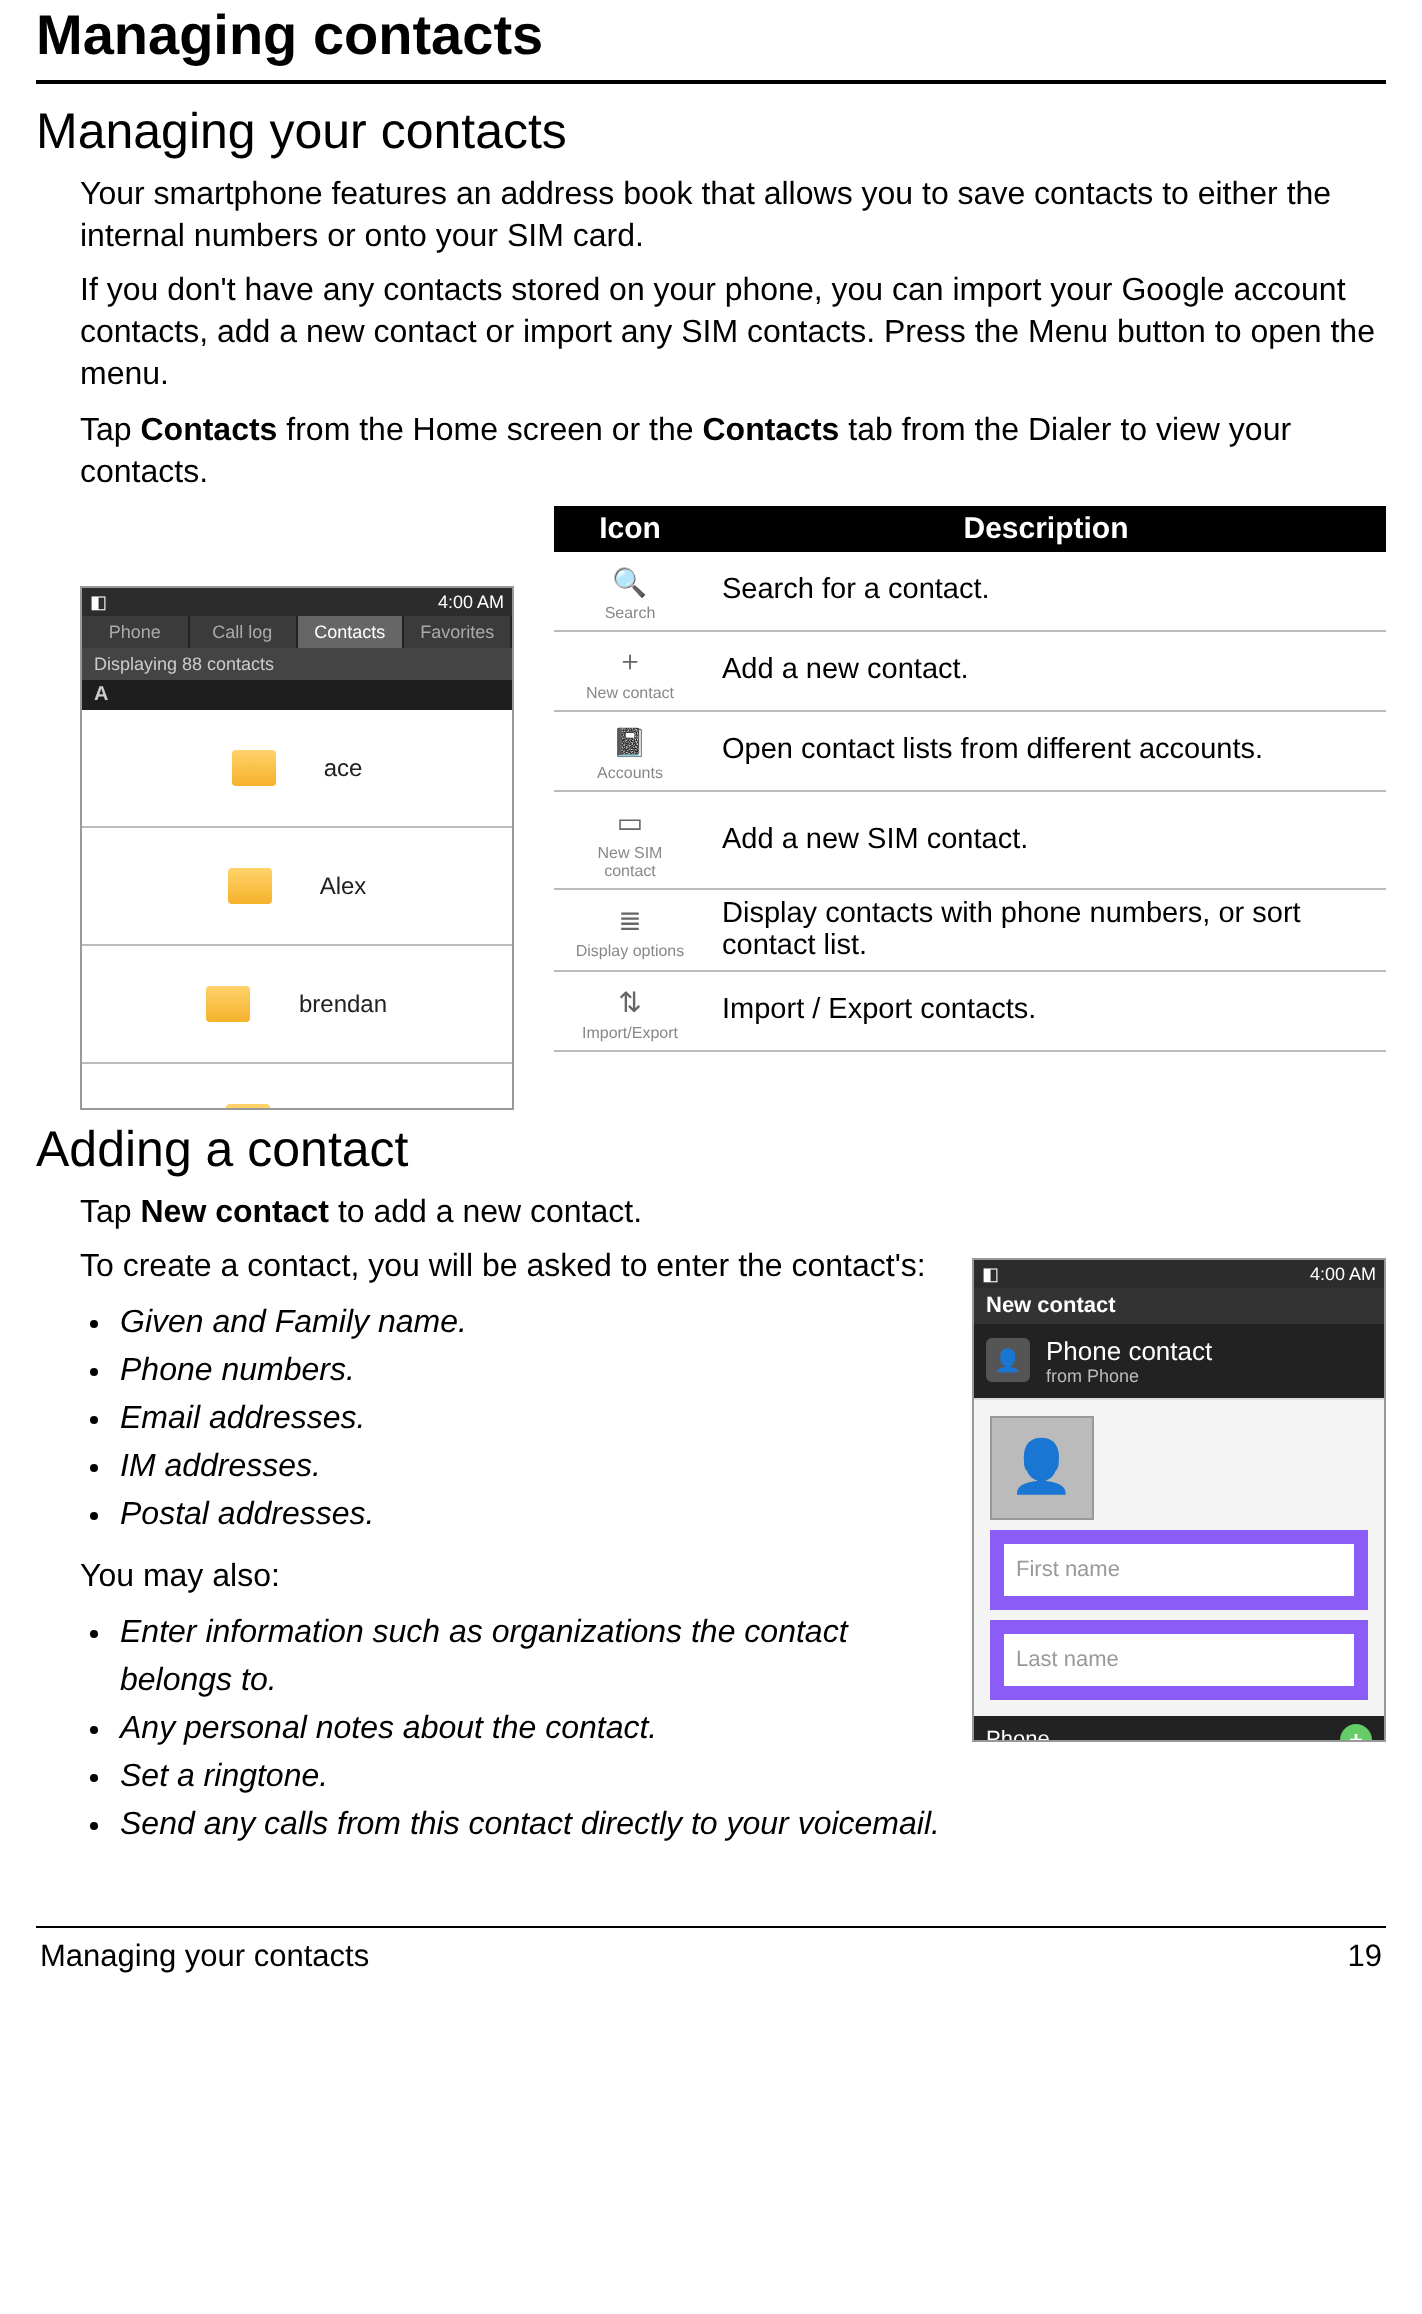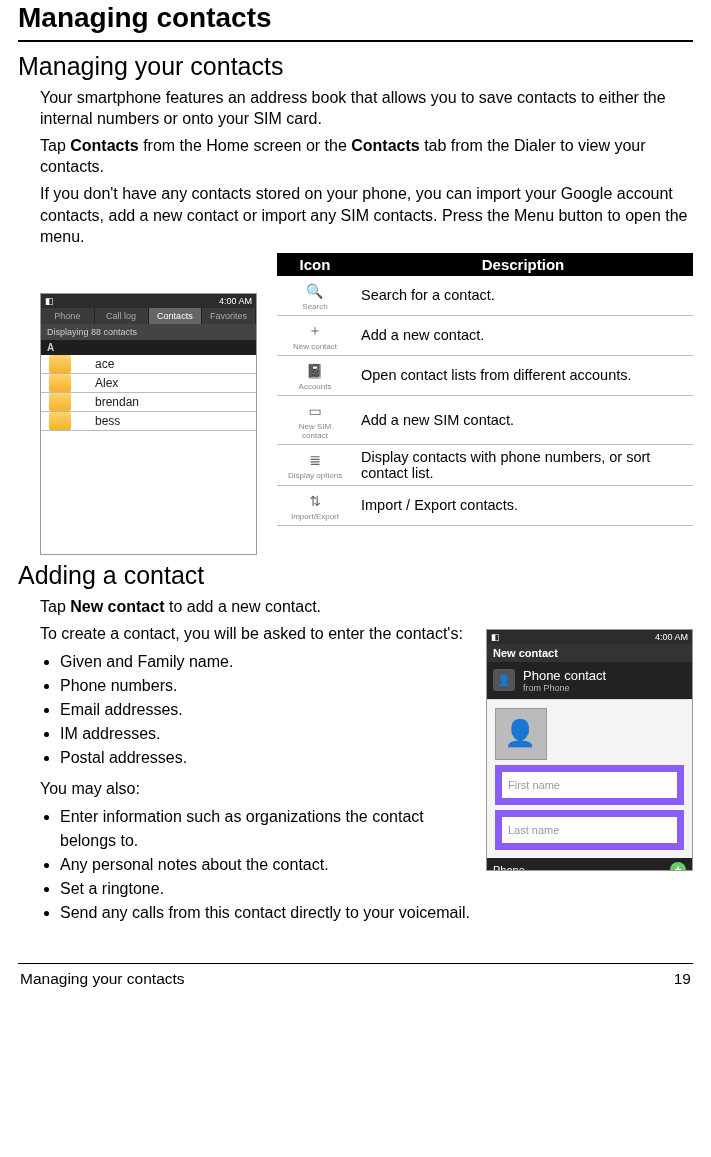--- a/index.html
+++ b/index.html
@@ -78,21 +78,21 @@
     border-right:1px solid #222;
   }
   .ss-tab.sel { background:#666; color:#fff; }
   .ss-bar {
     background:#444; color:#ccc; font-size:9px; padding:3px 6px;
   }
   .ss-sec {
     background:#1e1e1e; color:#ccc; padding:2px 6px; font-size:10px; font-weight:bold;
   }
   .ss-item {
-    background:#fff; border-bottom:1px solid #bbb; padding:0 8px; display:flex; align-items:center; gap:24px;
+    background:#fff; border-bottom:1px solid #bbb; padding:20px 8px; display:flex; align-items:center; gap:24px;justify-content:center;
   }
   .ss-chip { width:22px; height:18px; background:linear-gradient(#ffd36b,#f5b12a); border-radius:2px; }
   .ss-item span { font-size:12px; color:#222; }
   .icon-table {
     flex: 1;
     border-collapse: collapse;
     width: 100%;
   }
   .icon-table thead th {
     background: #000;
@@ -140,44 +140,44 @@
   .ss2-top {
     background:#222; color:#fff; padding:6px; display:flex; gap:8px; align-items:center;
   }
   .ss2-avatar { width:22px; height:22px; background:#555; border-radius:3px; display:flex;align-items:center;justify-content:center;color:#ccc;}
   .ss2-panel { background:#f4f4f4; border-top:1px solid #ddd; padding:8px; }
   .ss2-photo { width:50px; height:50px; background:#bbb; border:1px solid #999; display:flex;align-items:center;justify-content:center; color:#eee; font-size:26px; }
   .ss2-input { background:#fff; border:7px solid #8b5cf6; height:22px; margin-top:5px; color:#999; font-size:11px; padding:2px 6px; display:flex; align-items:center; }
   .ss2-phone { background:#222; color:#fff; padding:4px 6px; display:flex; justify-content:space-between; align-items:center; }
   .ss2-btns { display:flex; gap:6px; padding:6px; background:#e3e3e3; }
   .ss2-btn { flex:1; text-align:center; background:linear-gradient(#fefefe,#d6d6d6); border:1px solid #aaa; border-radius:4px; padding:4px 0; font-size:11px; color:#333; }
-  ul.bullets { margin:4px 0 8px 0; padding-left: 20px; }
+  ul.bullets { margin:4px 0 8px 0; padding-left: 20px; font-style: italic; }
   ul.bullets li { font-size:16px; line-height:1.5; font-weight:500; }
   .footer {
     display:flex; justify-content:space-between;
     font-size:15.5px;
     padding: 0 2px 2px 2px;
   }
   .spacer { height: 30px; }
   .desc-width { max-width: 330px; }
 </style>
 </head>
 <body>
 
 <h1 class="title">Managing contacts</h1>
 <hr class="heavy">
 
 <h2 class="section">Managing your contacts</h2>
 
 <div class="body-indent">
   <p>Your smartphone features an address book that allows you to save contacts to either the internal numbers or onto your SIM card.</p>
+  <p>If you don't have any contacts stored on your phone, you can import your Google account contacts, add a new contact or import any SIM contacts. Press the Menu button to open the menu.</p>
   <p>
     <span>Tap </span><strong class="ui">Contacts</strong><span> from the Home screen or the </span><strong class="ui">Contacts</strong><span> tab from the Dialer to view your contacts.</span>
   </p>
-  <p>If you don't have any contacts stored on your phone, you can import your Google account contacts, add a new contact or import any SIM contacts. Press the Menu button to open the menu.</p>
 
   <div class="flex-row">
 
     <div class="screenshot1">
       <div class="ss-status">
         <span>◧</span>
         <span>4:00 AM</span>
       </div>
       <div class="ss-tabs">
         <div class="ss-tab">Phone</div>

